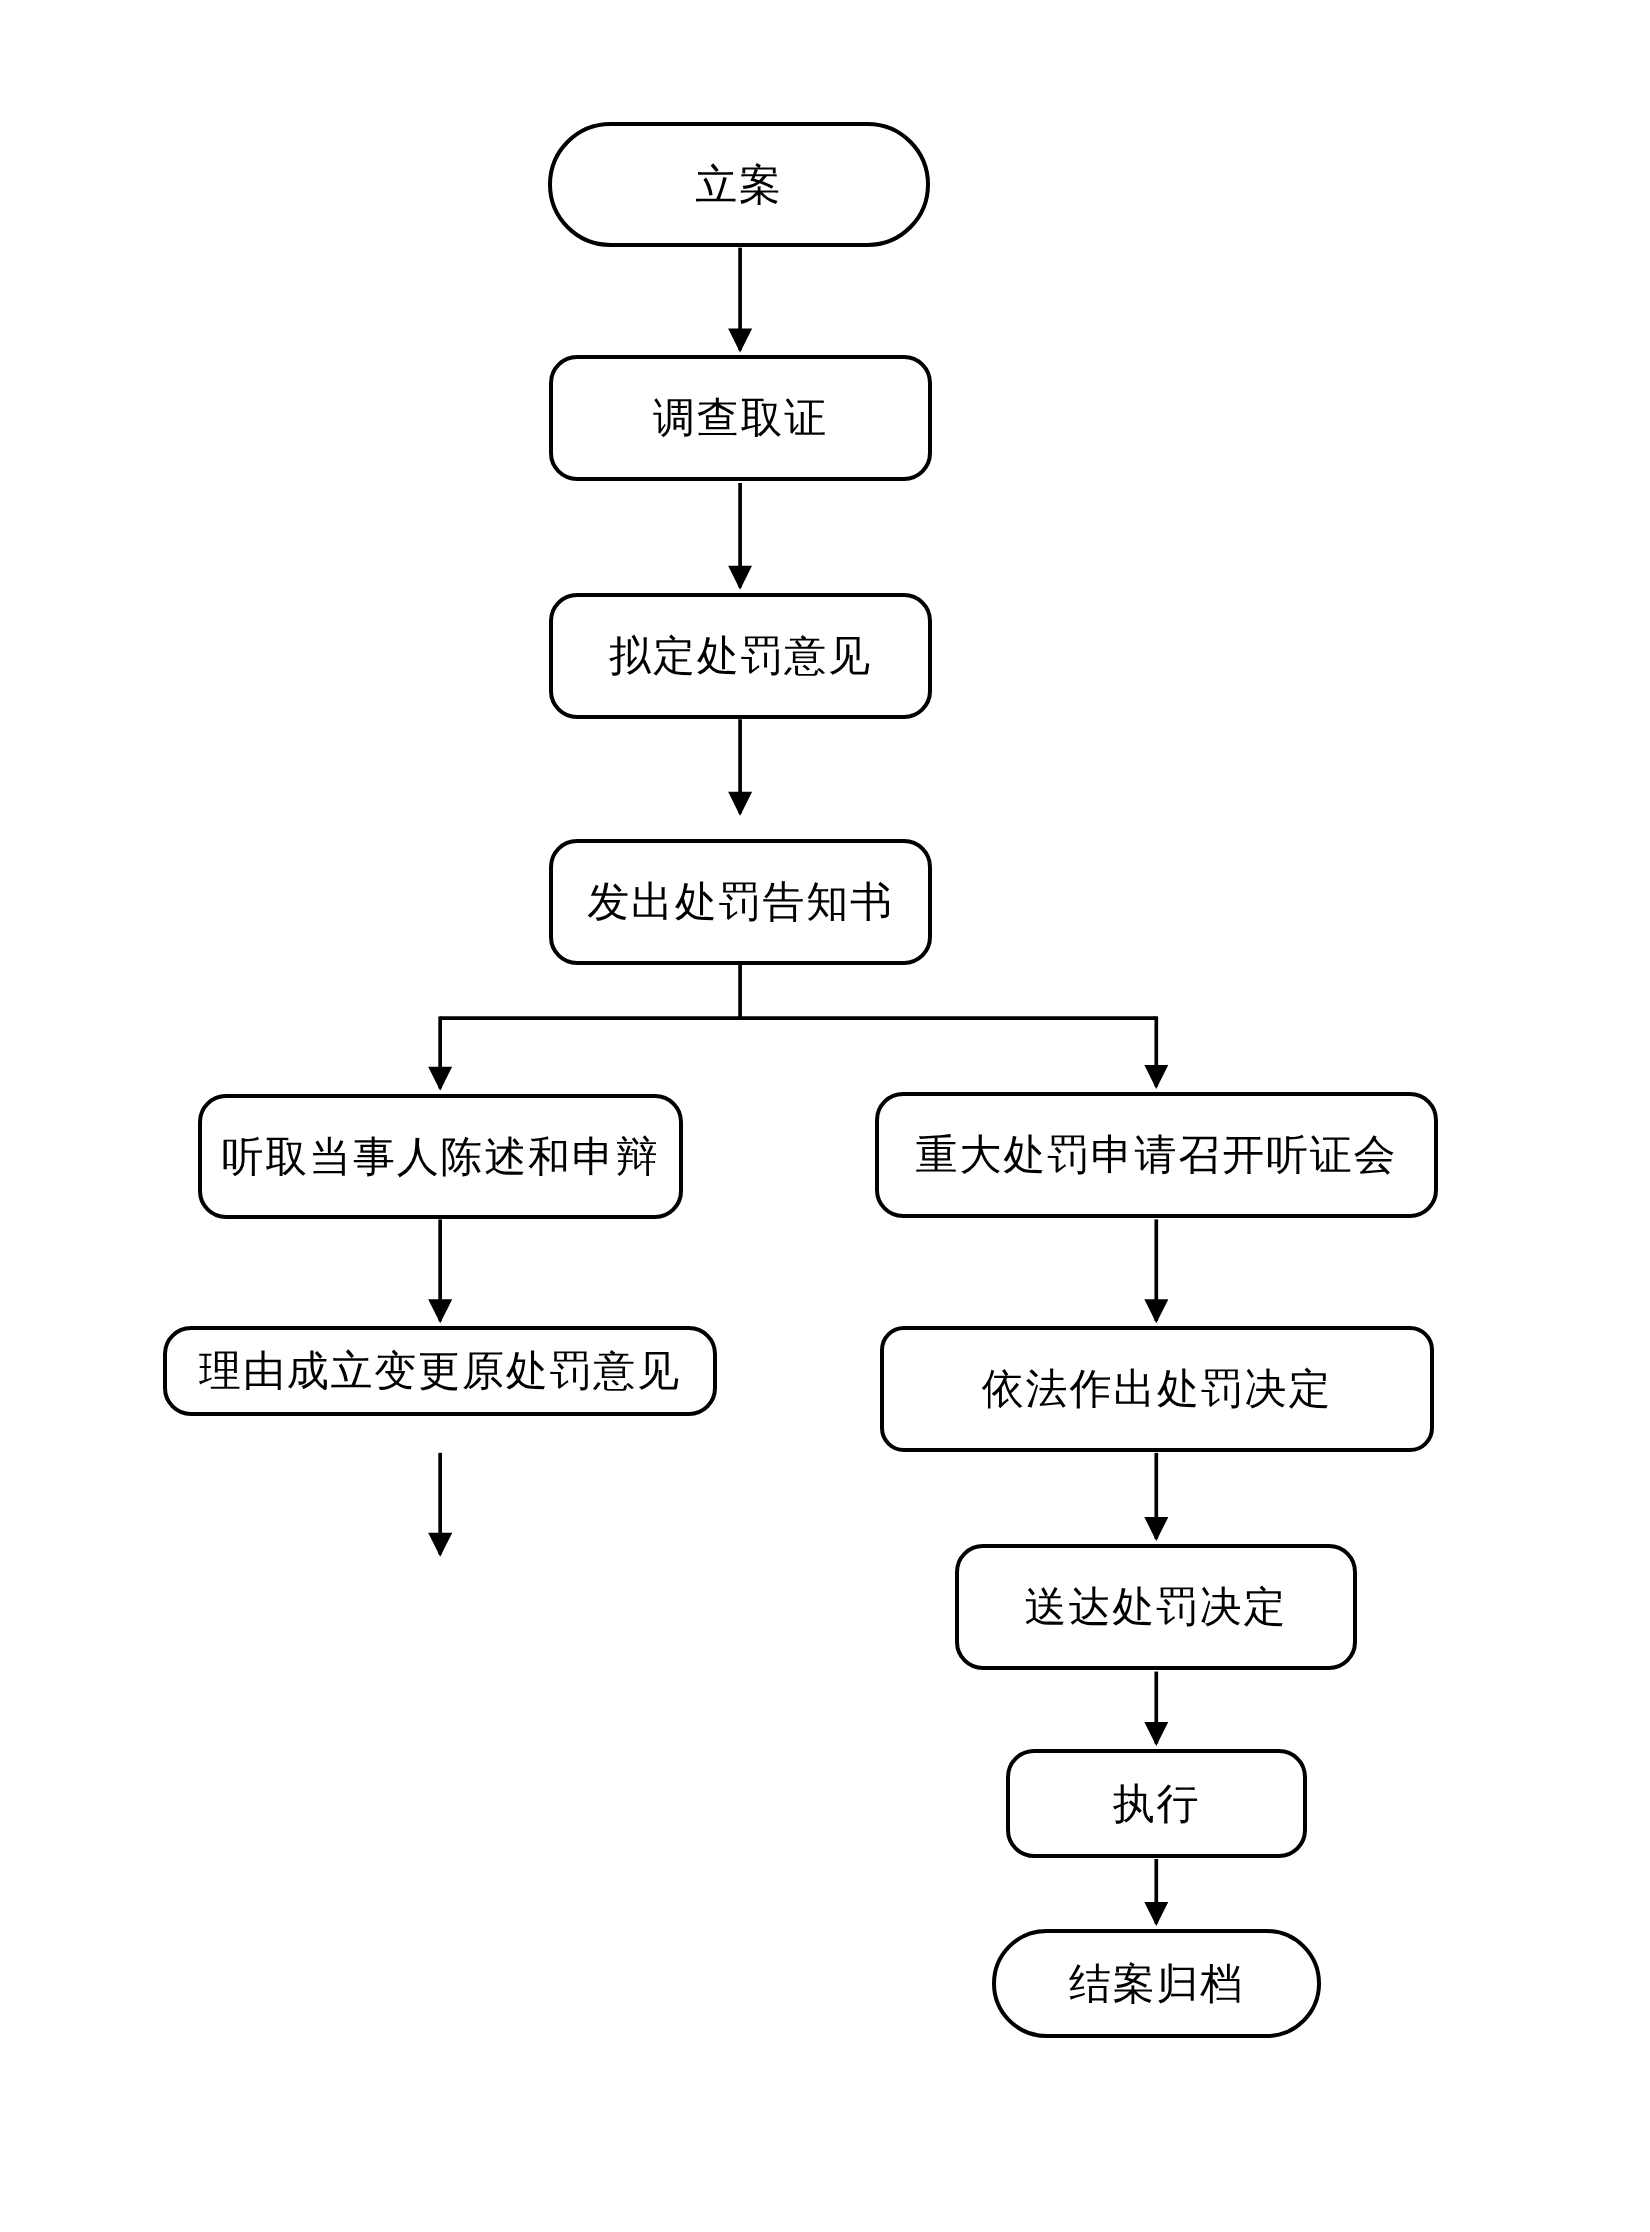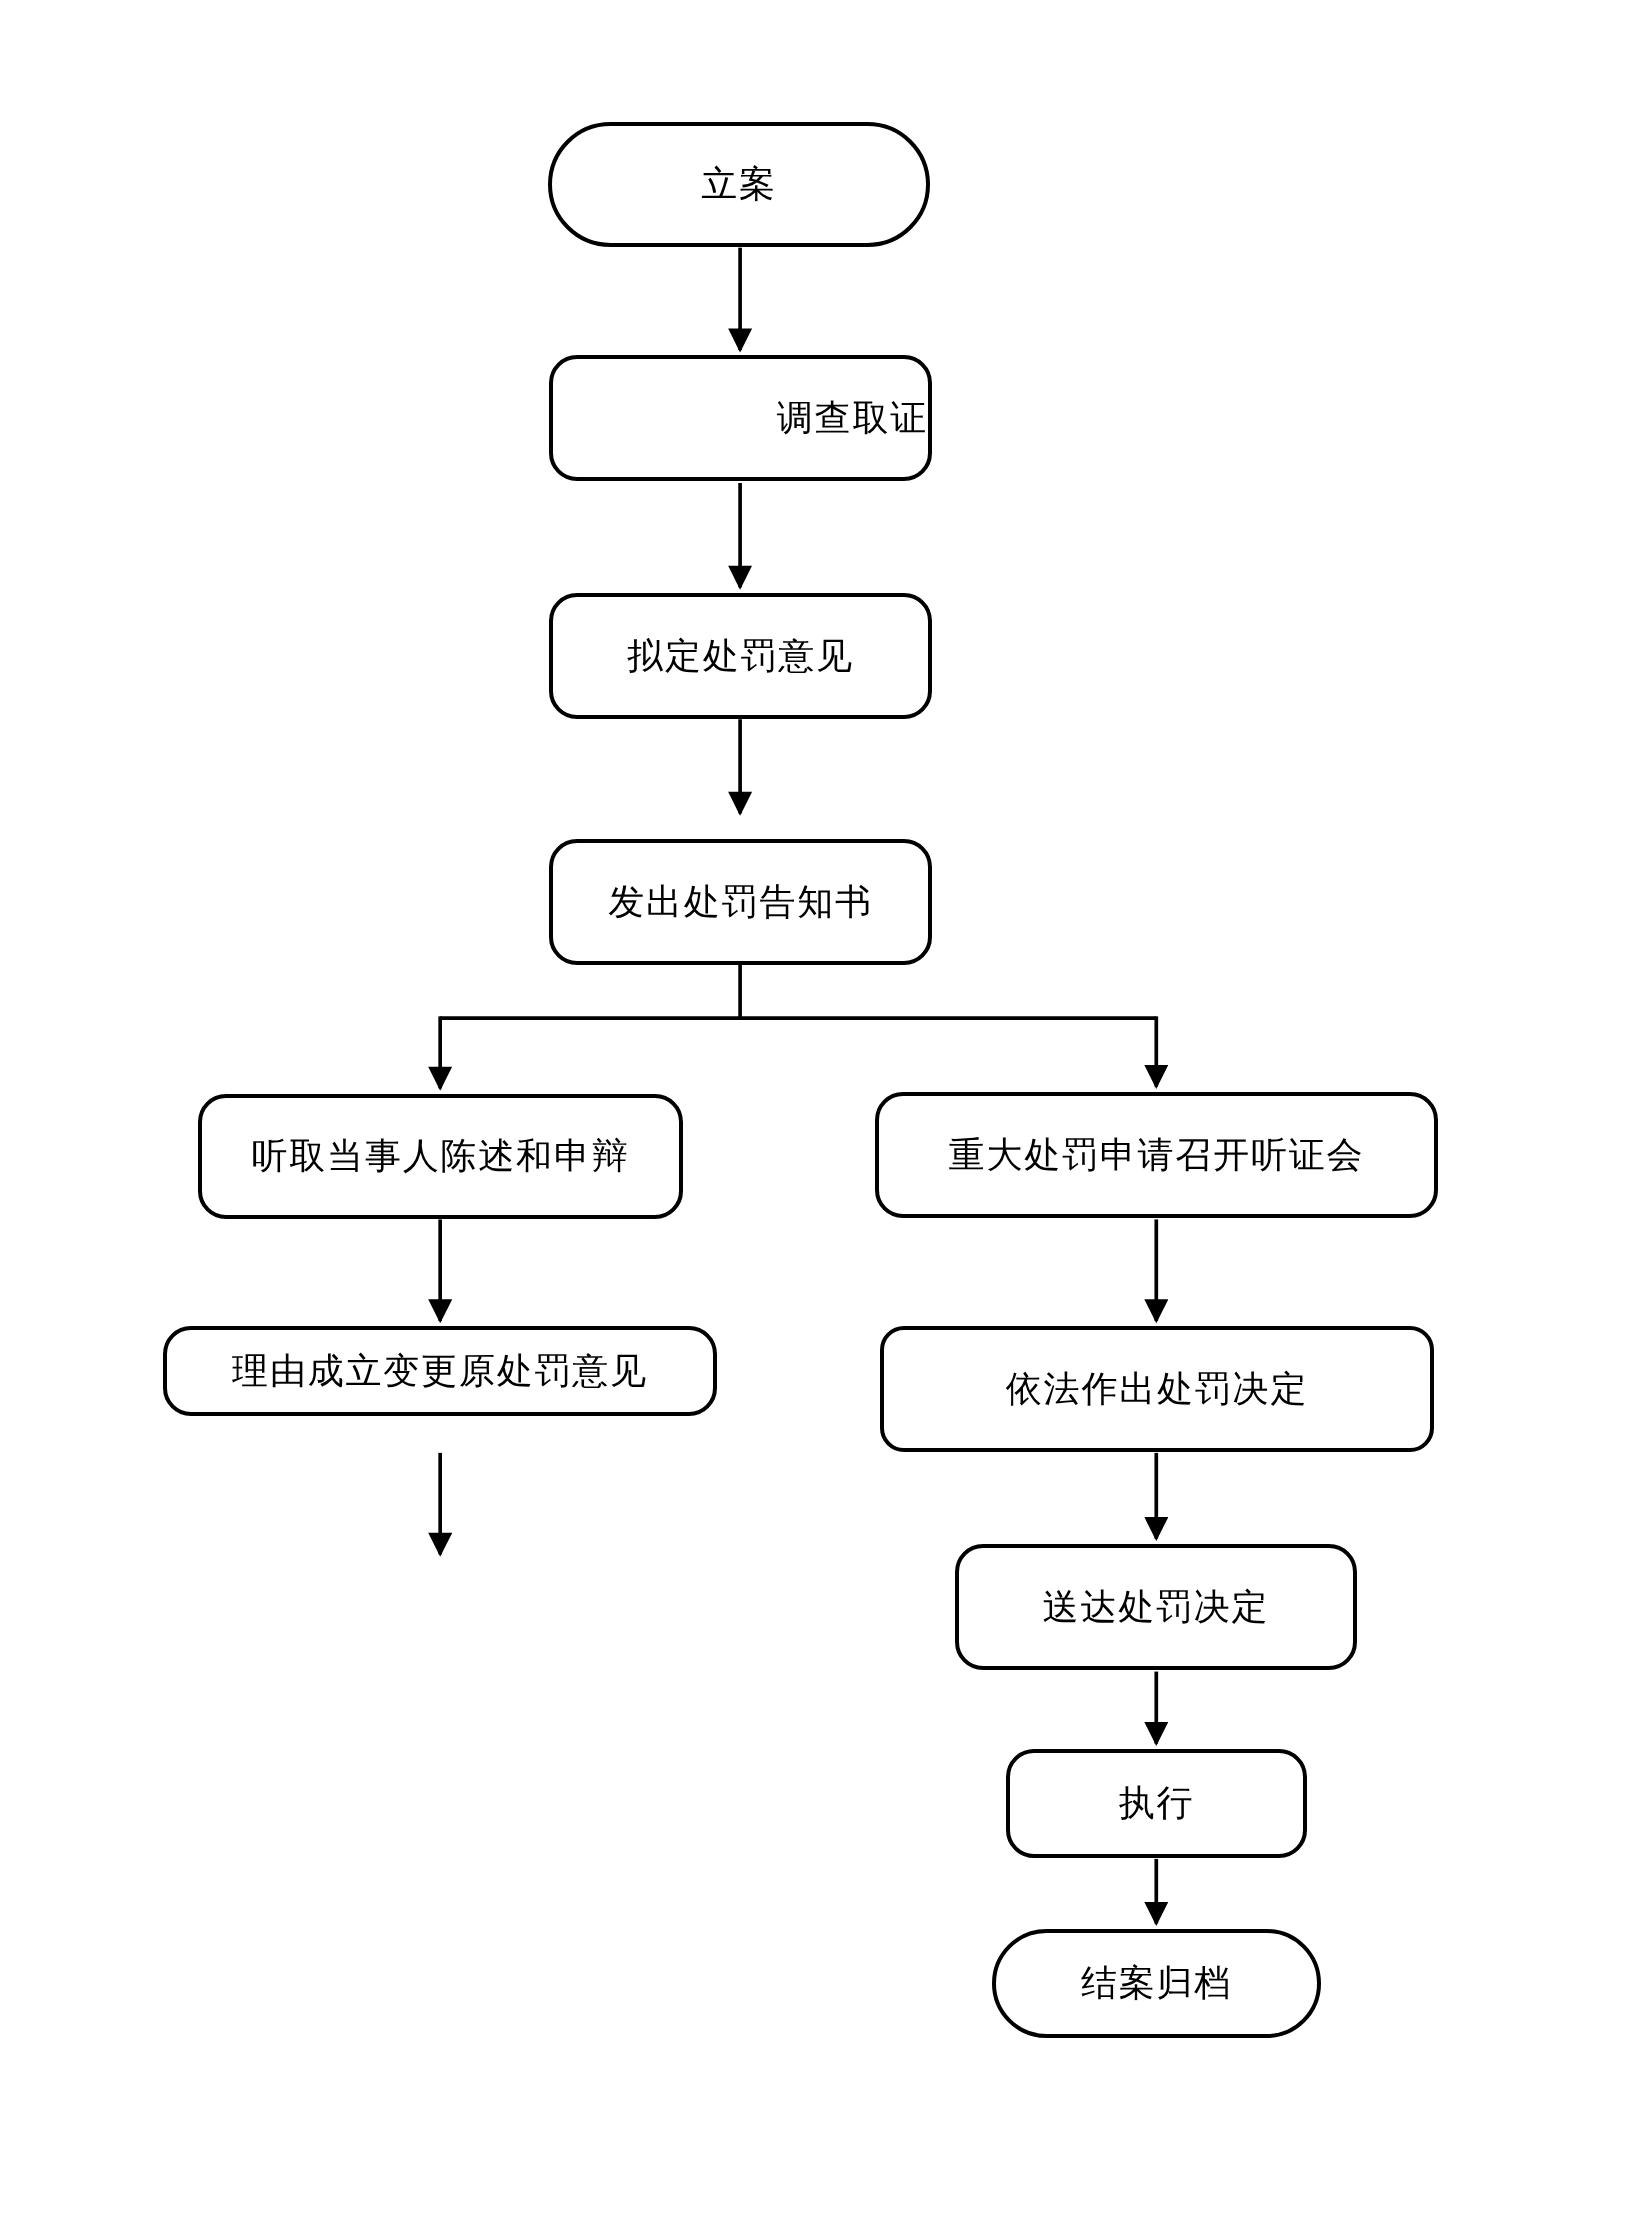--- a/index.html
+++ b/index.html
@@ -9,30 +9,30 @@
     background:#ffffff;
     font-family:"Liberation Serif","DejaVu Serif",serif;
   }
   .edges{position:absolute;left:0;top:0;width:1650px;height:2233px;}
   .node{
     position:absolute;
     box-sizing:border-box;
     border:4.6px solid #000000;
     background:#ffffff;
     display:flex;align-items:center;justify-content:center;
-    font-size:36px;color:#000000;
+    font-size:42px;color:#000000;
     letter-spacing:1.8px;
     white-space:nowrap;
     z-index:2;
   }
   .process{border-radius:28px;}
   .terminator{border-radius:922px;}
   
   .n-start      {left:548px; top:122px;  width:382px; height:125px;}
-  .n-invest     {left:549px; top:355px;  width:383px; height:126px;justify-content:flex-end;}
+  .n-invest     {left:549px; top:355px;  width:383px; height:126px;}
   .n-draft      {left:549px; top:593px;  width:383px; height:126px;}
   .n-notice     {left:549px; top:839px;  width:383px; height:126px;}
   .n-statement  {left:198px; top:1094px; width:485px; height:125px;}
   .n-hearing    {left:875px; top:1092px; width:563px; height:126px;}
   .n-change     {left:163px; top:1326px; width:554px; height:90px;}
   .n-decision   {left:880px; top:1326px; width:554px; height:126px;border-radius:24px;}
   .n-handle     {left:256px; top:1560px; width:369px; height:125px;}
   .n-deliver    {left:955px;top:1544px; width:402px; height:126px;}
   .n-execute    {left:1006px;top:1749px; width:301px; height:109px;}
   .n-archive    {left:992px;top:1929px; width:329px; height:109px;}

